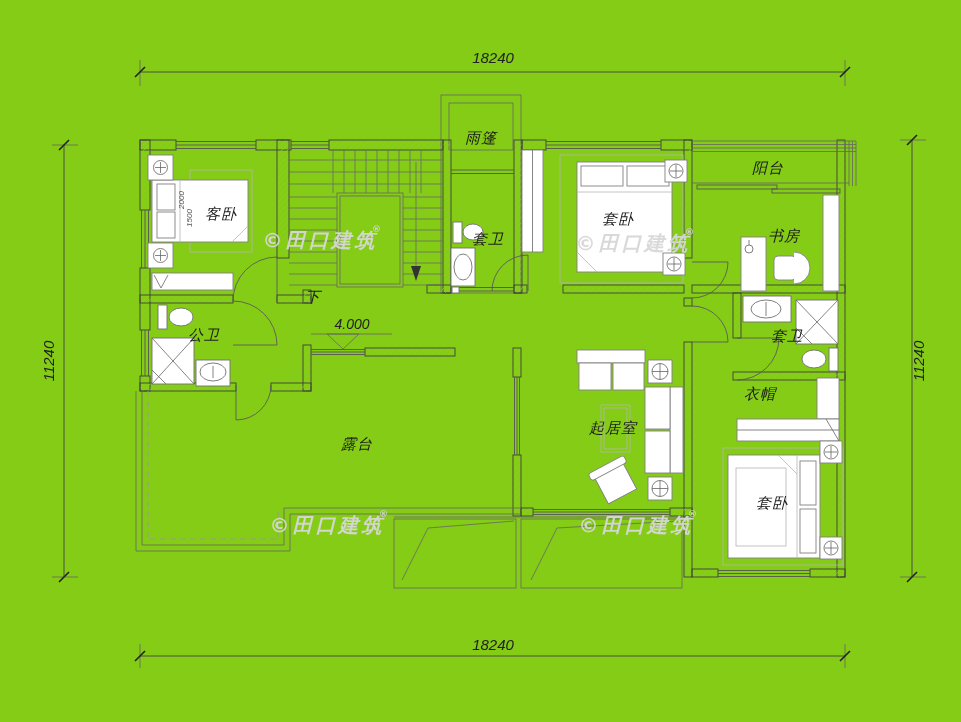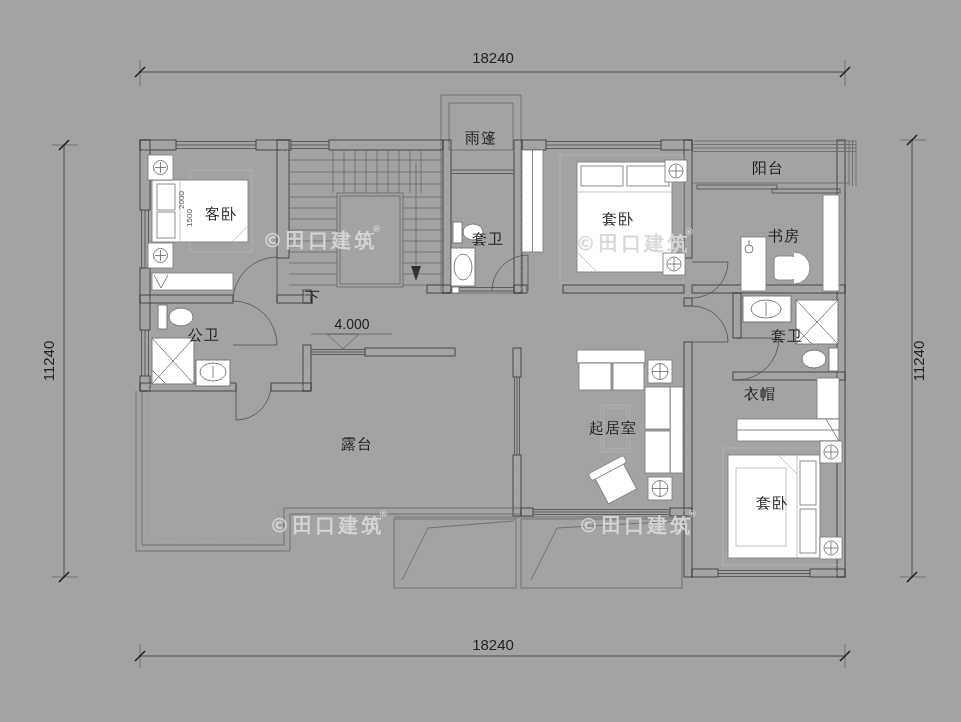--- a/index.html
+++ b/index.html
@@ -1,16 +1,16 @@
 <!DOCTYPE html>
 <html><head>
 <meta charset="utf-8">
 <style>
   html,body{margin:0;padding:0;background:#ffffff;}
-  .stage{position:relative;width:961px;height:722px;background:#a3a3a3;overflow:hidden;}
+  .stage{position:relative;width:961px;height:722px;background:#84cc16;overflow:hidden;font-style:italic;}
   svg{display:block;}
   text{font-family:"DejaVu Sans","Liberation Sans",sans-serif;fill:#1c1c1c;}
   .room-label{font-size:15px;letter-spacing:1px;}
   .dim-label{font-family:"Liberation Sans",sans-serif;font-size:15px;fill:#222;}
   .small-dim{font-family:"Liberation Sans",sans-serif;font-size:8px;fill:#555;}
   .elev-label{font-family:"Liberation Sans",sans-serif;font-size:14px;fill:#222;}
   .watermark{font-size:20px;font-weight:bold;fill:#d7d7d7;letter-spacing:3px;opacity:.95;}
   .watermark-reg{font-size:9px;font-weight:bold;fill:#d7d7d7;}
   .wall{fill:url(#hatch);stroke:#3f3f3f;stroke-width:0.9;}
   .thinline{stroke:#666;stroke-width:0.8;fill:none;}

